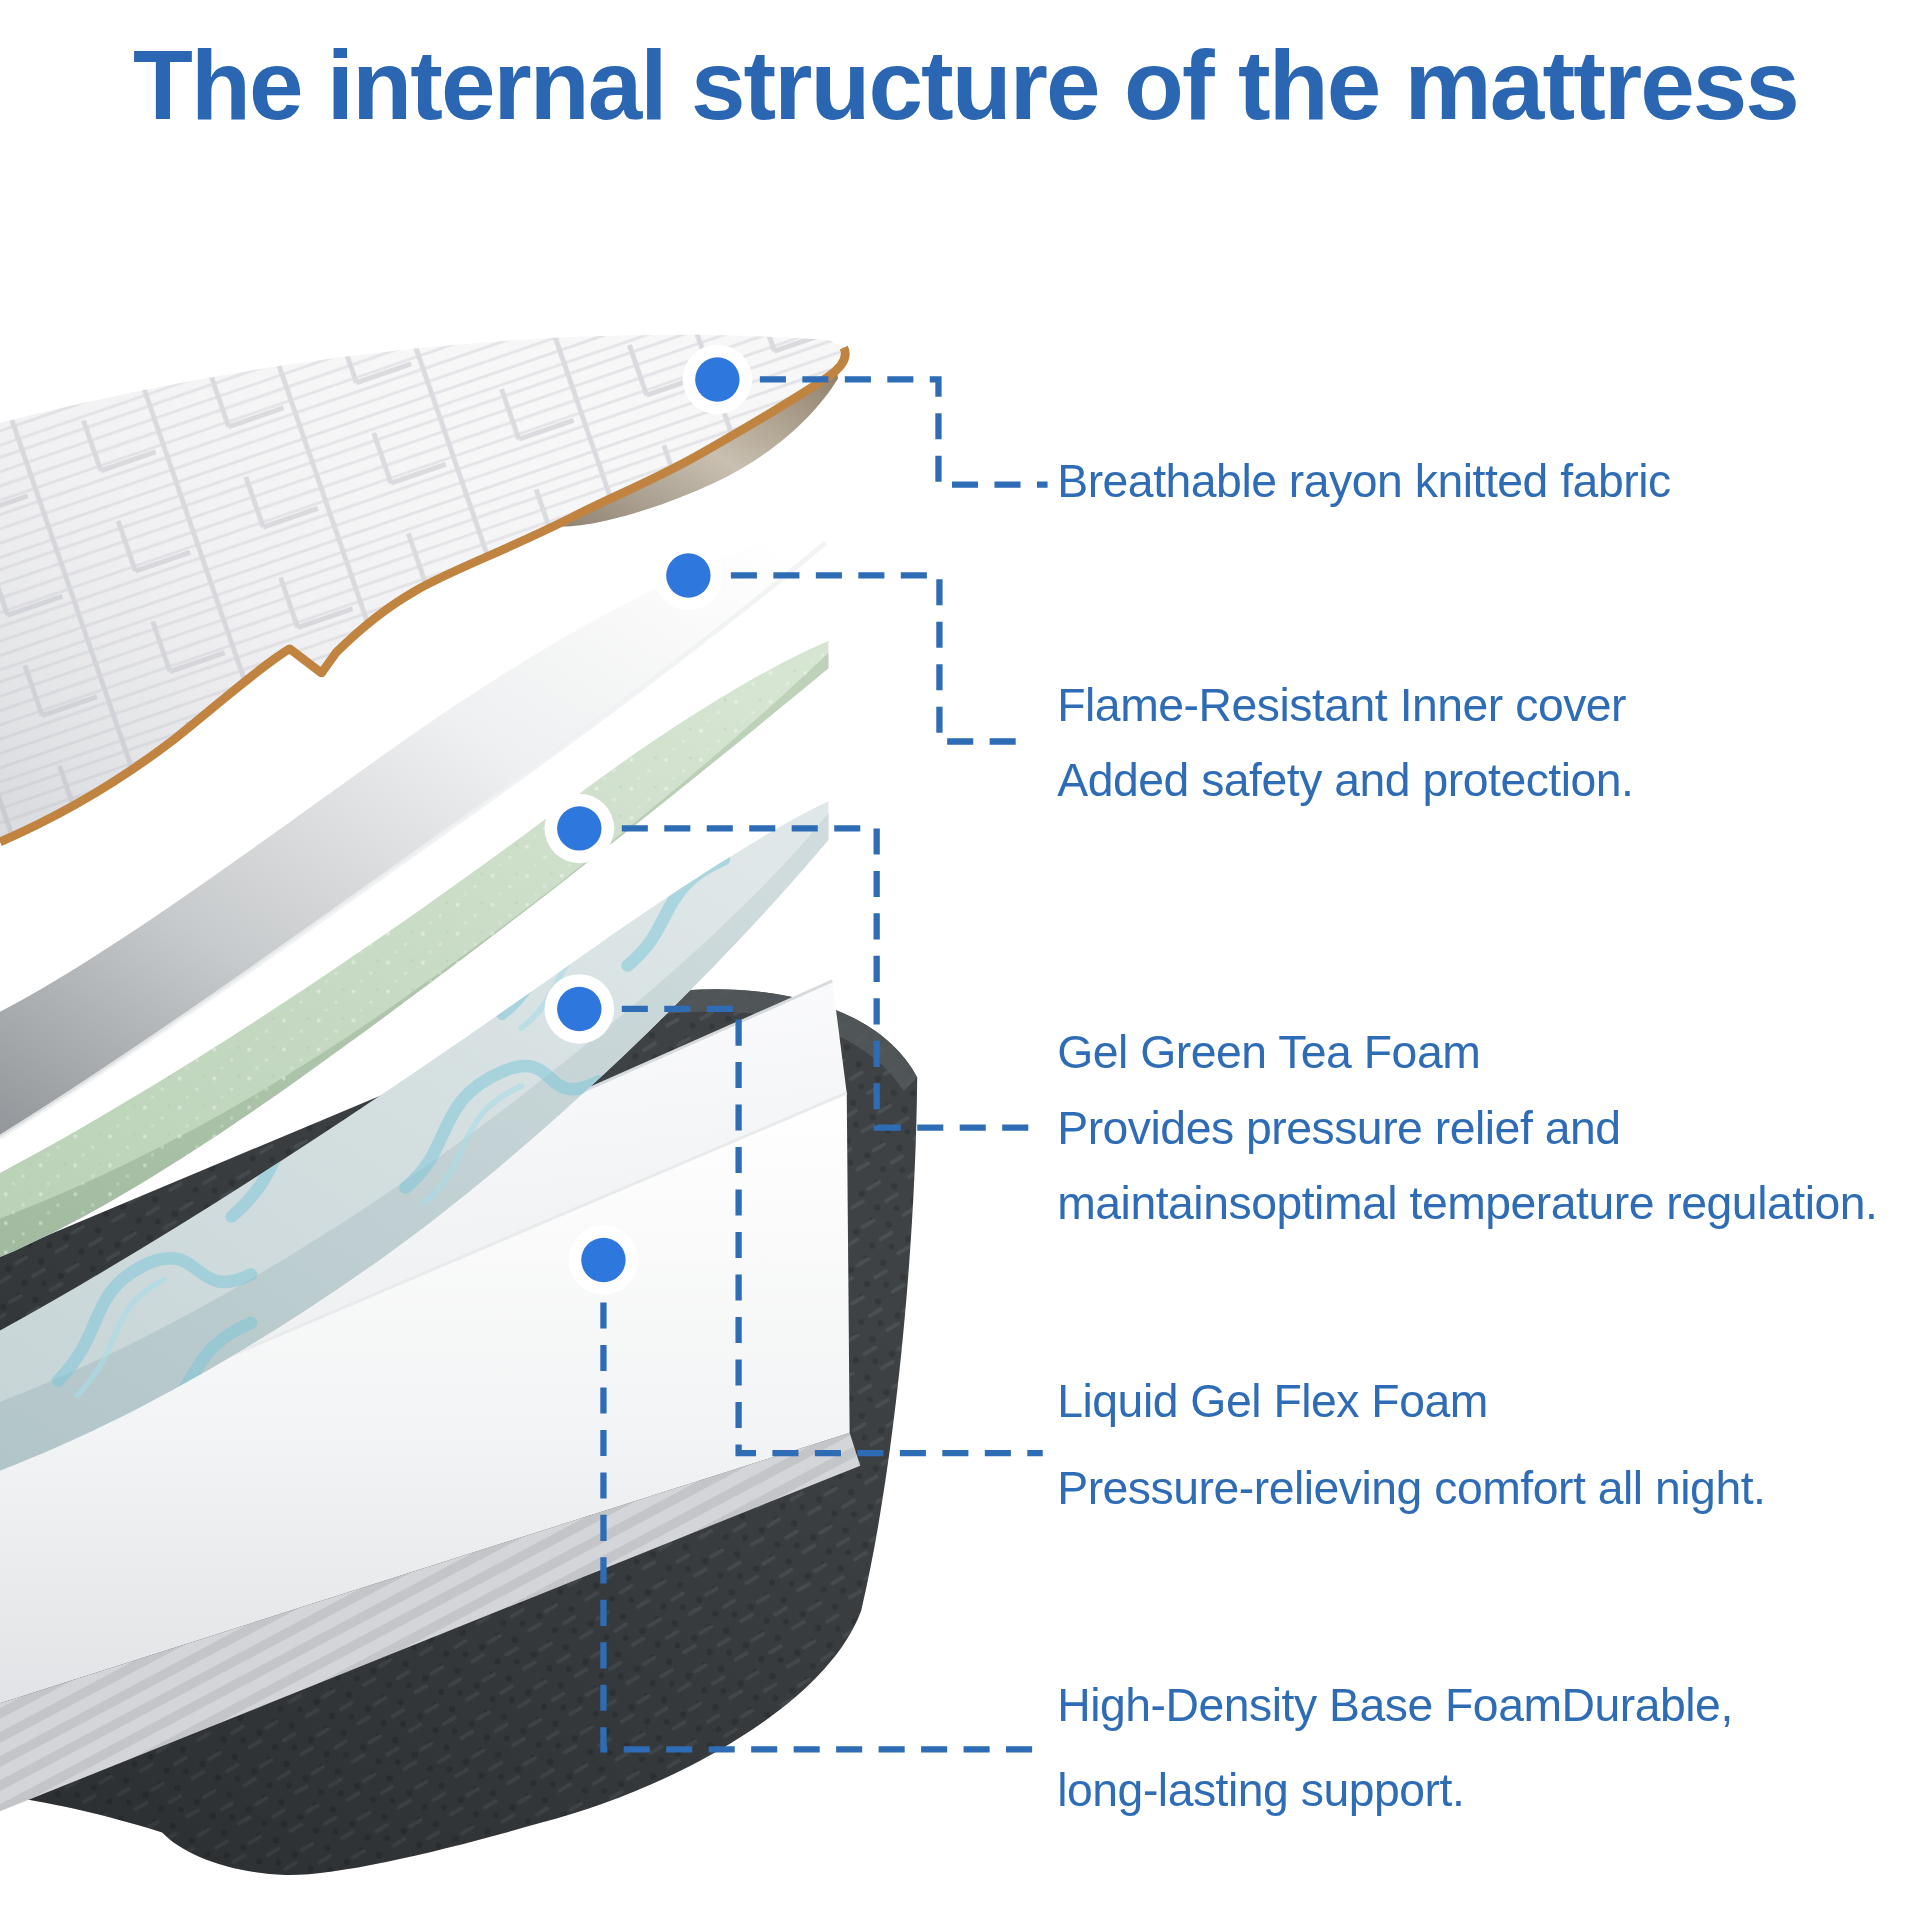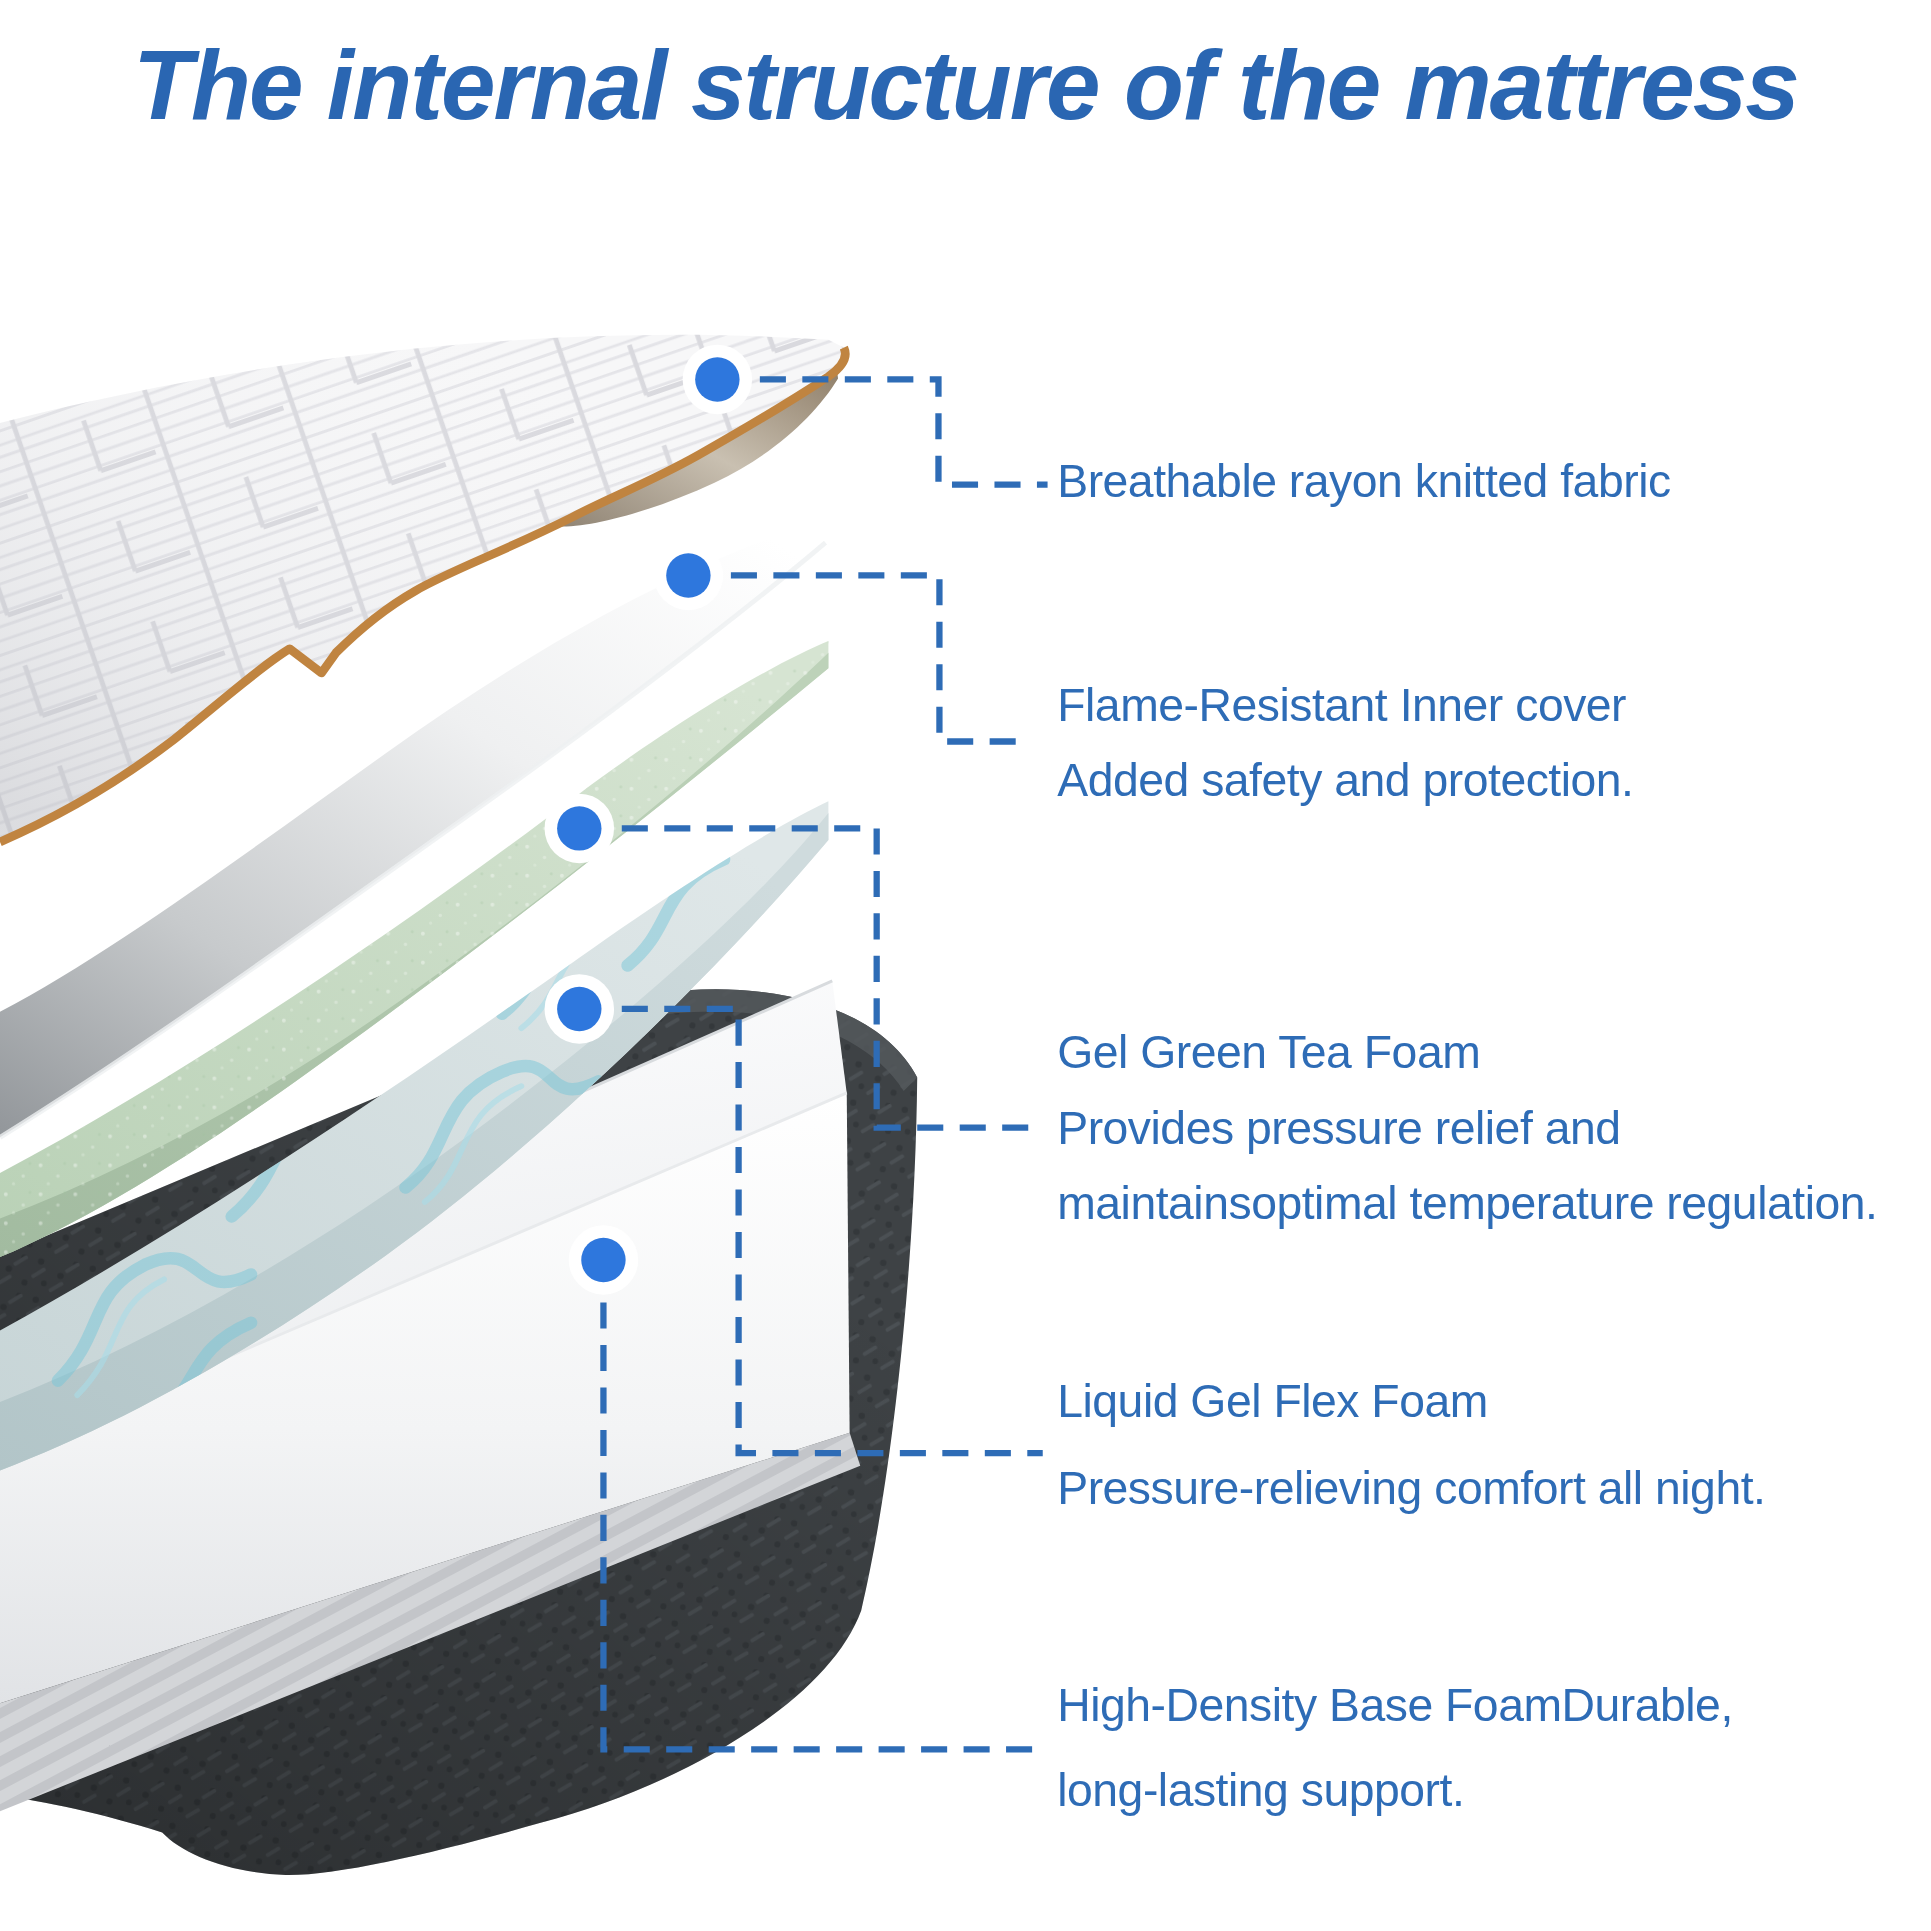--- a/index.html
+++ b/index.html
@@ -1,21 +1,21 @@
 <!DOCTYPE html>
 <html><head>
 <meta charset="utf-8">
 <style>
   html,body{margin:0;padding:0;background:#ffffff;}
   body{width:1931px;height:1931px;font-family:"Liberation Sans",sans-serif;overflow:hidden;}
   .stage{position:relative;width:1931px;height:1931px;background:#ffffff;}
   .page-title{
     position:absolute;top:29px;left:0;width:1931px;margin:0;
     text-align:center;color:#2a66b2;font-size:98px;font-weight:bold;
-    letter-spacing:-1.9px;white-space:nowrap;font-style:italic;
+    letter-spacing:-1.9px;white-space:nowrap;
   }
   svg.diagram{position:absolute;left:0;top:0;width:1931px;height:1931px;display:block;}
   .lbl{font-size:48px;fill:#2e6cb6;letter-spacing:-0.5px;}
   .connector{fill:none;stroke:#2e6cb6;stroke-width:6.5;stroke-dasharray:27 17;}
 </style>
 </head>
 <body>
 
 <div class="stage">
 

